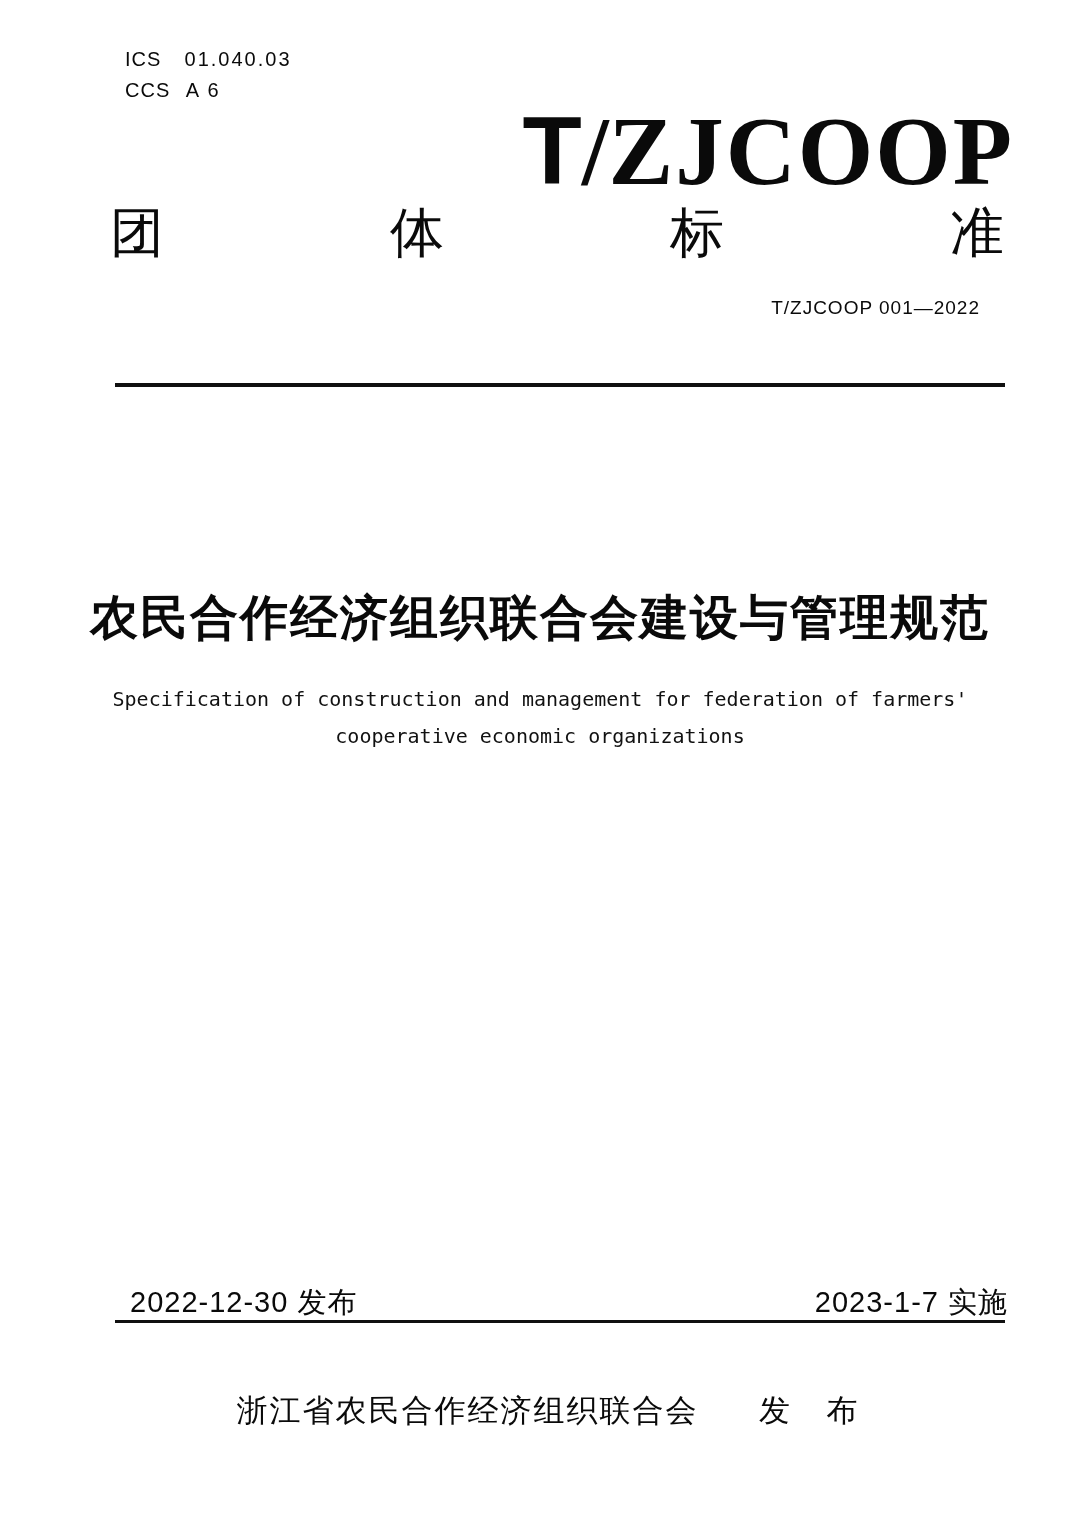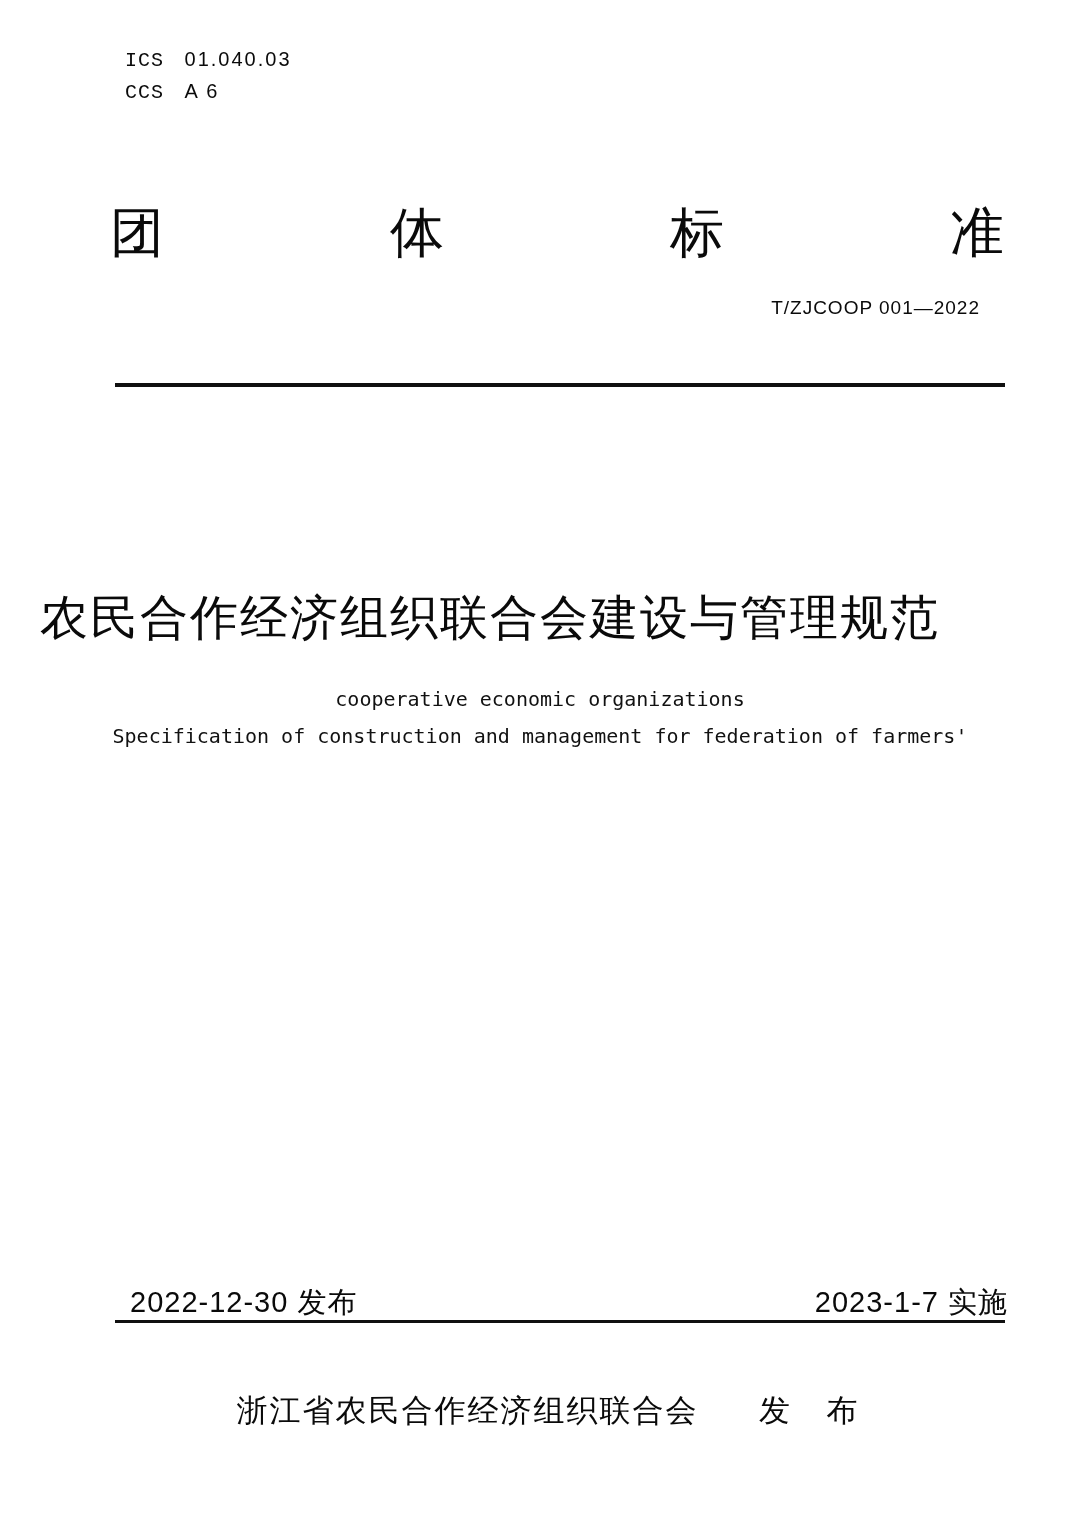--- a/index.html
+++ b/index.html
@@ -19,21 +19,21 @@
     position: absolute;
     top: 44px;
     left: 125px;
     font-size: 20px;
     line-height: 31px;
     letter-spacing: 1px;
     white-space: nowrap;
   }
   .meta-row { display: block; }
   .meta-label {
-    font-family: Liberation Mono, monospace;
+    font-family: Liberation Sans, sans-serif;
     display: inline-block;
     min-width: 44px;
   }
   .meta-value {
     font-family: "Liberation Sans", sans-serif;
     margin-left: 9px;
     letter-spacing: 2px;
   }
 
   
@@ -94,23 +94,23 @@
     height: 4px;
     background: #101010;
   }
 
   
   .title-zh {
     position: absolute;
     top: 586px;
     left: 40px;
     right: 40px;
-    text-align: left;
+    text-align: center;
     font-size: 48px;
-    font-weight: 400;
+    font-weight: 700;
     letter-spacing: 2px;
     white-space: nowrap;
   }
   .title-en {
     position: absolute;
     top: 681px;
     left: 0;
     right: 0;
     text-align: center;
     font-family: "DejaVu Sans Mono", monospace;
@@ -170,37 +170,40 @@
     <span class="meta-row">
       <span class="meta-label">ICS</span>
       <span class="meta-value">01.040.03</span>
     </span>
     <span class="meta-row">
       <span class="meta-label">CCS</span>
       <span class="meta-value">A 6</span>
     </span>
   </div>
 
+  <div class="logo">
+    <span class="logo-t">T</span><span class="logo-slash">/</span><span class="logo-rest">ZJCOOP</span>
+  </div>
 
   <div class="banner">
     <span>团</span>
     <span>体</span>
     <span>标</span>
     <span>准</span>
   </div>
 
   <div class="std-number">T/ZJCOOP 001—2022</div>
 
   <div class="rule-top"></div>
 
   <div class="title-zh">农民合作经济组织联合会建设与管理规范</div>
 
   <div class="title-en">
+    <div>Specification of construction and management for federation of farmers'</div>
     <div>cooperative economic organizations</div>
-    <div>Specification of construction and management for federation of farmers'</div>
   </div>
 
   <div class="dates">
     <span><span>2022-12-30</span> <span>发布</span></span>
     <span><span>2023-1-7</span> <span>实施</span></span>
   </div>
 
   <div class="rule-bottom"></div>
 
   <div class="footer">

